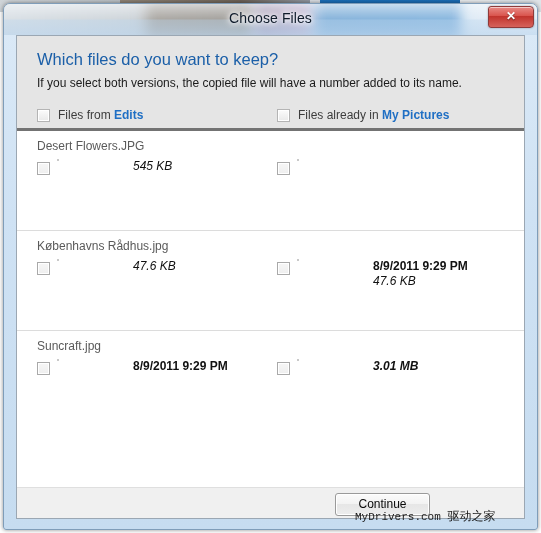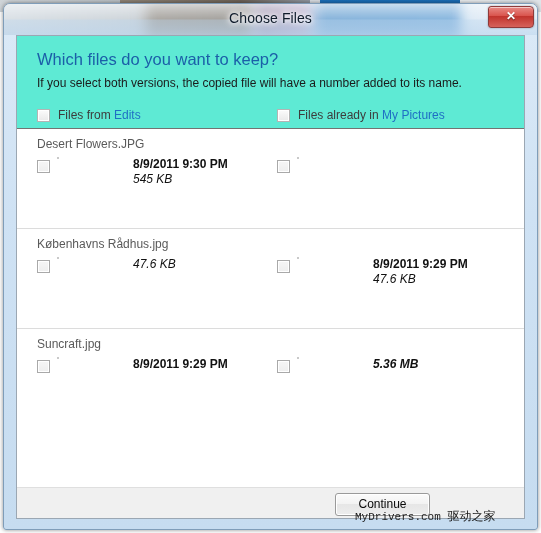--- a/index.html
+++ b/index.html
@@ -88,57 +88,57 @@
   #client {
     position: absolute;
     left: 12px; top: 31px;
     width: 509px; height: 484px;
     background: #ffffff;
     border: 1px solid #9ba7b3;
     box-sizing: border-box;
     overflow: hidden;
   }
 
-  #header-area { position: absolute; left: 0; top: 0; width: 507px; height: 92px; background: #5eead4; }
+  #header-area { position: absolute; left: 0; top: 0; width: 507px; height: 92px; background: #e5e5e5; }
   #heading {
     position: absolute; left: 20px; top: 14px;
     font-size: 16.5px; color: #1b5fa8;
   }
   #subheading {
     position: absolute; left: 20px; top: 40px;
     font-size: 12px; color: #1b1b1b;
   }
 
   
   .colhead { position: absolute; top: 72px; font-size: 12px; color: #3d3d3d; }
   #colhead-left  { left: 20px; }
   #colhead-right { left: 260px; }
   .colhead .lbl { position: absolute; left: 21px; top: 0; white-space: nowrap; }
-  .colhead .lnk { color: #1f6fc4; }
+  .colhead .lnk { color: #1f6fc4; font-weight: bold; }
 
   .cbx {
     position: absolute; left: 0; top: 1px;
     width: 13px; height: 13px;
     box-sizing: border-box;
     border: 1px solid #b4b4b4;
     background: linear-gradient(180deg,#fcfcfc 0%, #f1f1f1 55%, #e9e9e9 100%);
     box-shadow: inset 0 0 0 1px #ffffff;
     cursor: pointer;
   }
   .cbx.inner {
     border: 1px solid #a9a9a9;
     background: linear-gradient(180deg,#f6f6f6 0%, #eeeeee 100%);
   }
 
   
   #list {
     position: absolute; left: 0; top: 92px;
     width: 507px; height: 299px;
     background: #ffffff;
-    border-top: 1px solid #737373;
+    border-top: 3px solid #737373;
   }
   .grp { position: relative; height: 99px; border-bottom: 1px solid #dcdcdc; }
   .grp:last-child { border-bottom: 1px solid #dcdcdc; }
   .grp-name {
     position: absolute; left: 20px; top: 8px;
     font-size: 12px; color: #5a5a5a;
   }
   .side { position: absolute; top: 28px; }
   .side-left  { left: 20px; }
   .side-right { left: 260px; }
@@ -274,21 +274,20 @@
               
               
               
               
               
               
               
             </span>
           </span>
           <span class="meta" style="left:96px;">
-            <span class="l1 b">8/9/2011 9:30 PM</span>
             <span class="l2">545 KB</span>
           </span>
         </div>
 
         <div class="side side-right">
           <span class="cbx inner"></span>
           <span class="thumb">
             <span class="tb-flowers">
               <span class="fsky"></span><span class="fhill"></span>
               
@@ -379,21 +378,21 @@
           <span class="cbx inner"></span>
           <span class="thumb">
             <span class="tb-sun">
               <span class="sea"></span><span class="deck"></span>
               
               
               
             </span>
           </span>
           <span class="meta" style="left:96px;">
-            <span class="l2 b">5.36 MB</span>
+            <span class="l2 b">3.01 MB</span>
           </span>
         </div>
       </div>
 
     </div>
 
     <div id="filler"></div>
 
     <div id="footer">
       <div class="btn" id="btn-continue">Continue</div>

